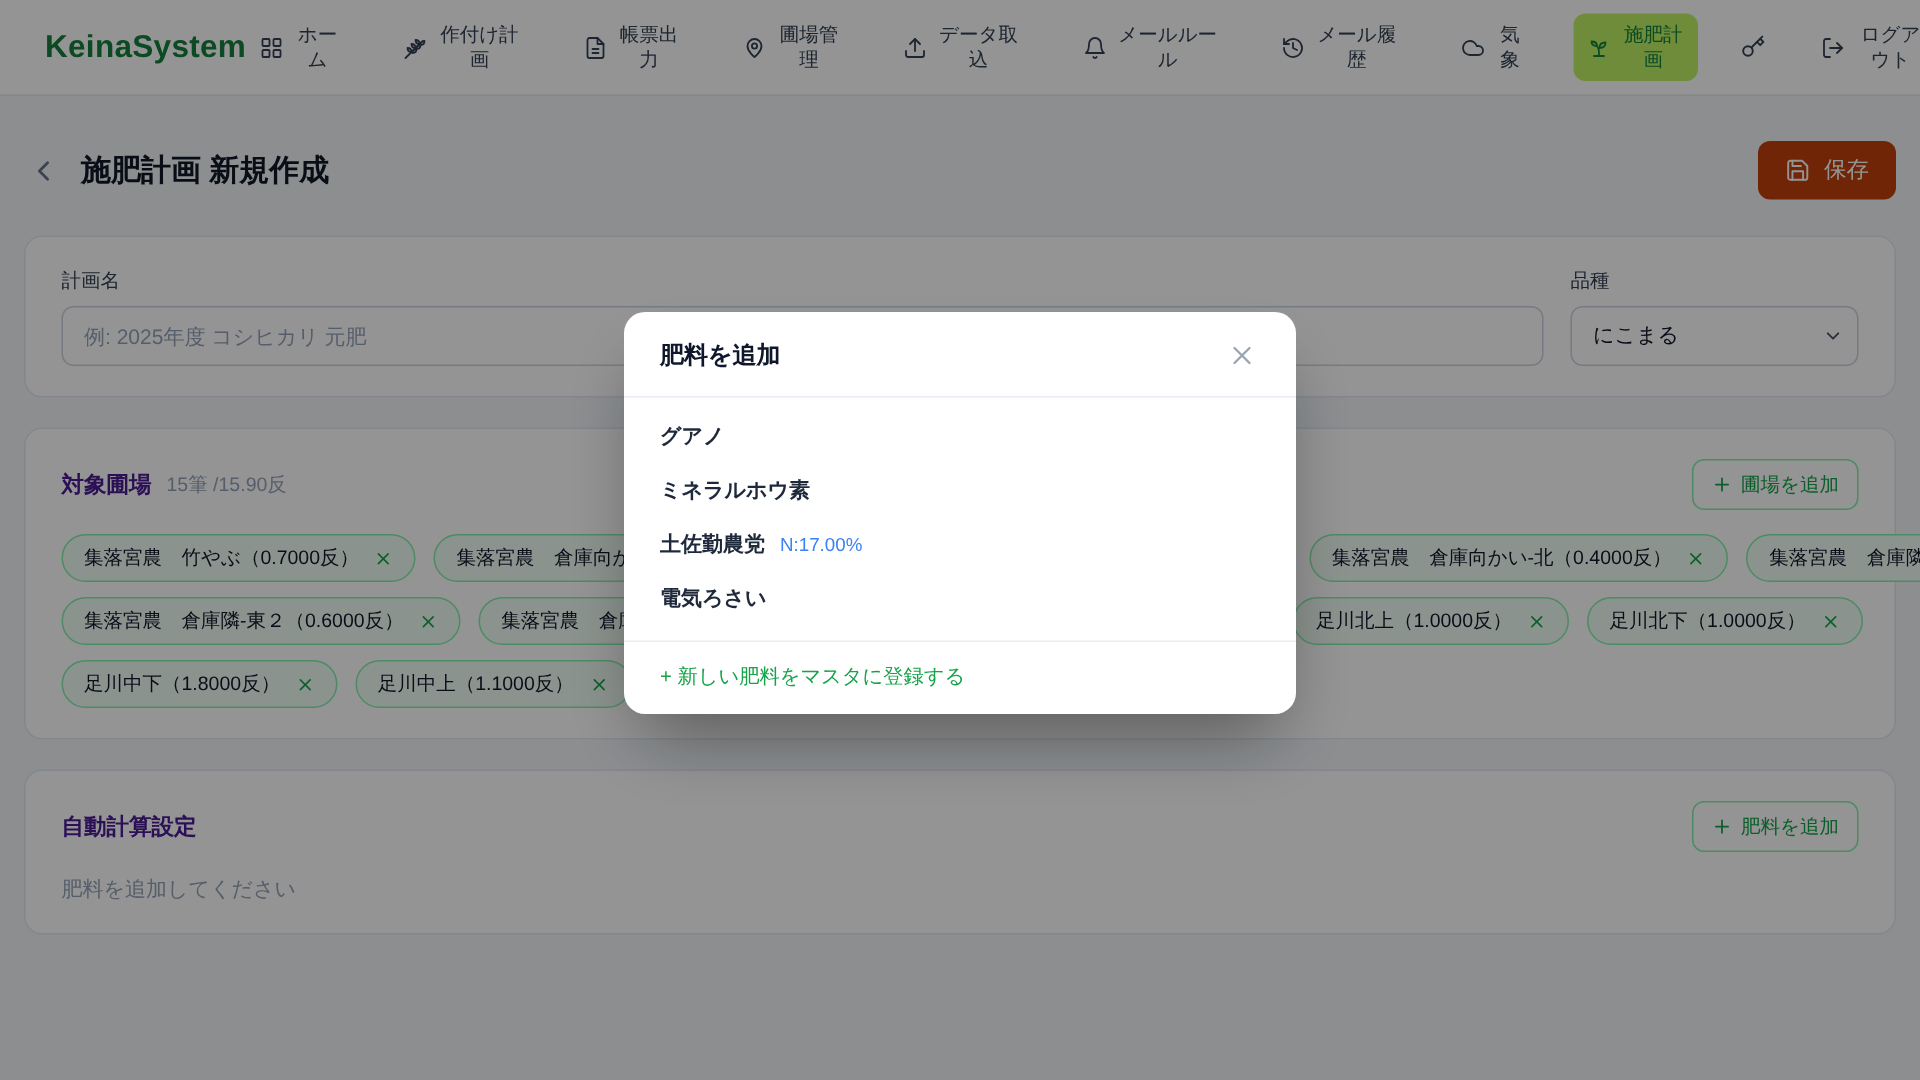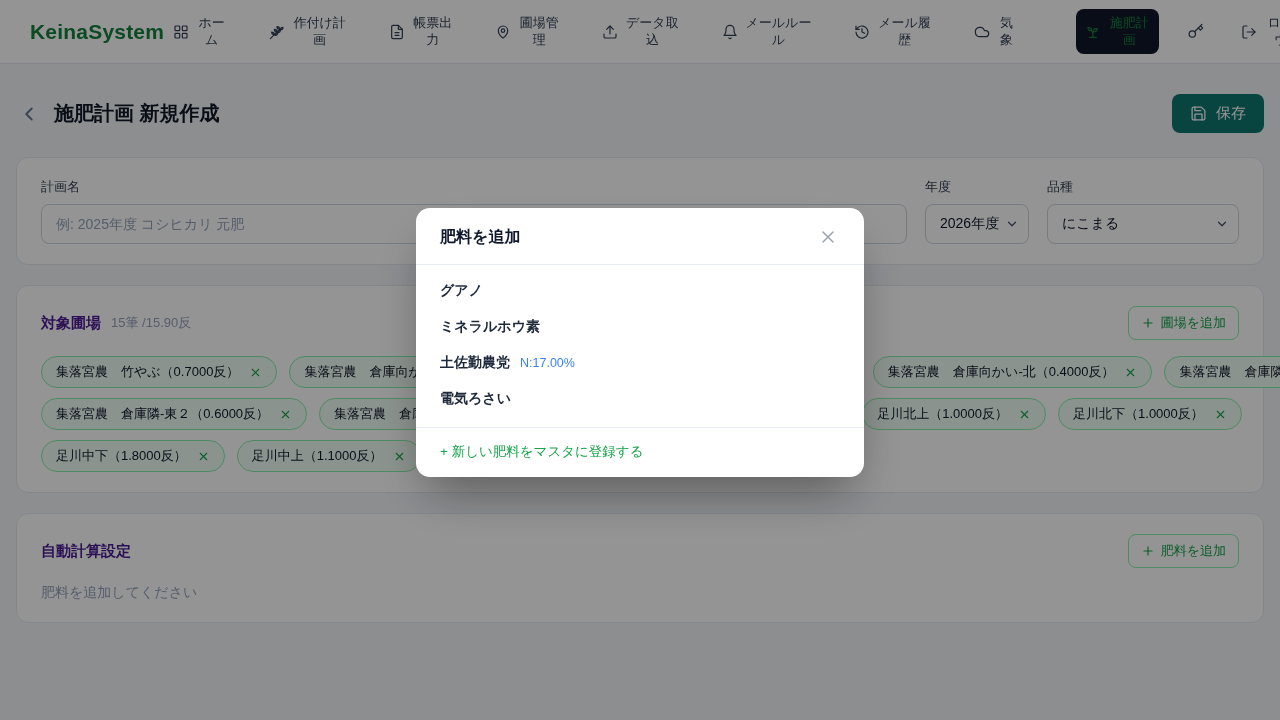--- a/index.html
+++ b/index.html
@@ -17,31 +17,31 @@
     display:flex; align-items:center; padding:0 30px;
   }
   .brand { font-size:21px; font-weight:700; color:#15803d; letter-spacing:.2px; }
   .nav { display:flex; align-items:center; gap:24px; margin-left:auto; }
   .nav-item {
     display:flex; align-items:center; gap:7px;
     color:#334155; font-size:13px; line-height:1.3;
     padding:6px 9px; border-radius:8px; cursor:pointer;
   }
   .nav-item .lbl { text-align:center; }
-  .nav-item.active { background:#0f172a; color:#15803d;margin-left:27px; }
+  .nav-item.active { background:#bef264; color:#15803d; }
   .icon-btn { color:#334155; padding:6px 4px; cursor:pointer; }
 
   
   .main { padding:0 16px; }
   .title-row { display:flex; align-items:center; gap:12px; margin:30px 0 24px; }
   .back-btn { background:none; border:none; color:#64748b; padding:2px; cursor:pointer; }
   .page-title { font-size:20px; font-weight:700; margin:0; color:#111827; }
   .save-btn {
     margin-left:auto; display:flex; align-items:center; gap:9px;
-    background:#0f766e; color:#fff; border:none; border-radius:8px;
+    background:#c2410c; color:#fff; border:none; border-radius:8px;
     padding:10px 18px; font-size:15px; cursor:pointer;
     font-family:inherit;
   }
 
   .card {
     background:#ffffff; border:1px solid #e2e8f0; border-radius:12px;
     padding:20px 24px; margin-bottom:20px;
   }
 
   
@@ -252,31 +252,20 @@
         </span>
       <span>保存</span>
     </button>
   </div>
 
   <section class="card">
     <div class="form-row">
       <div class="field grow">
         <label class="field-label">計画名</label>
         <input class="text-input" type="text" placeholder="例: 2025年度 コシヒカリ 元肥" style="">
-      </div>
-      <div class="field">
-        <label class="field-label">年度</label>
-        <div class="select year">
-          <span>2026年度</span>
-          <span class="chev">
-              <svg width="14" height="14" viewBox="0 0 24 24" fill="none" stroke="currentColor" stroke-width="2.2" stroke-linecap="round" stroke-linejoin="round">
-                <path d="M6 9l6 6 6-6"></path>
-              </svg>
-            </span>
-        </div>
       </div>
       <div class="field">
         <label class="field-label">品種</label>
         <div class="select variety">
           <span>にこまる</span>
           <span class="chev">
               <svg width="14" height="14" viewBox="0 0 24 24" fill="none" stroke="currentColor" stroke-width="2.2" stroke-linecap="round" stroke-linejoin="round">
                 <path d="M6 9l6 6 6-6"></path>
               </svg>
             </span>

